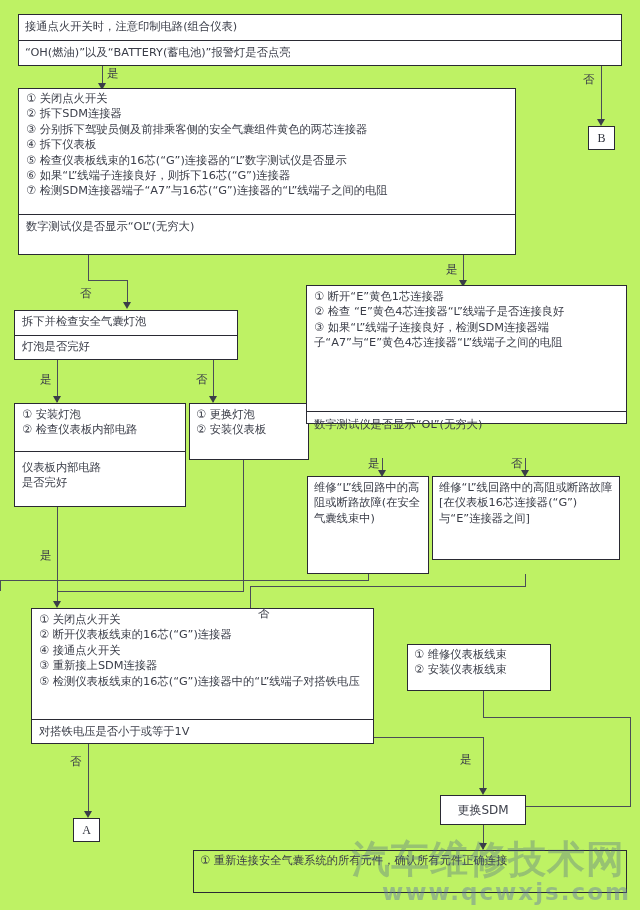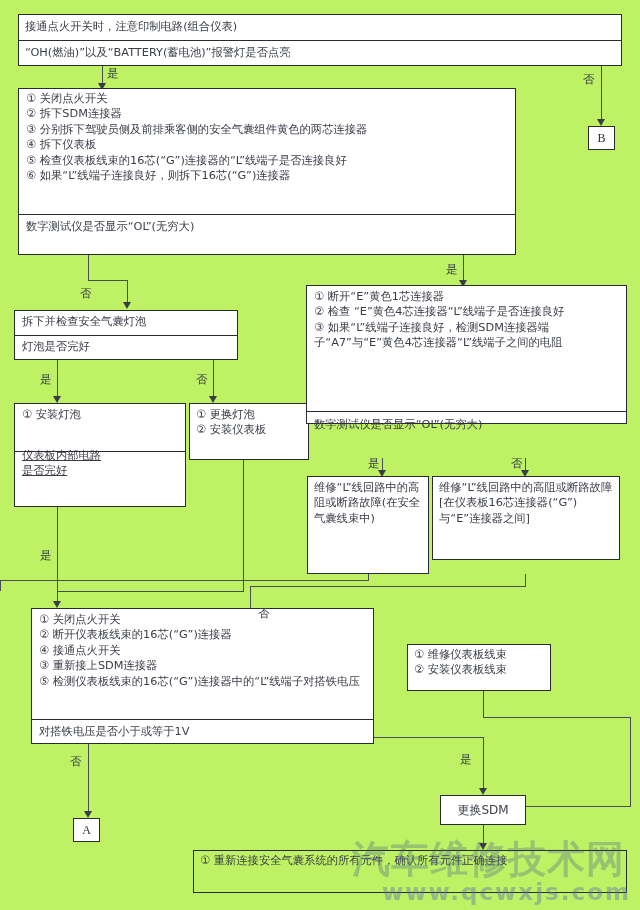--- a/index.html
+++ b/index.html
@@ -103,22 +103,23 @@
   <div class="lbl" style="left:583px; top:72px;">否</div>
 
   <div class="term" style="left:588px; top:126px; width:27px; height:24px;">B</div>
 
   <div class="box" style="left:18px; top:88px; width:498px; height:167px; padding:0;">
     <div style="position:absolute; left:7px; top:2px; right:4px;">
       <span class="step">① 关闭点火开关</span>
       <span class="step">② 拆下SDM连接器</span>
       <span class="step">③ 分别拆下驾驶员侧及前排乘客侧的安全气囊组件黄色的两芯连接器</span>
       <span class="step">④ 拆下仪表板</span>
-      <span class="step">⑤ 检查仪表板线束的16芯(“G”)连接器的“L”线端子是否连接良好</span>
+      <span class="step">⑤ 检查仪表板线束的16芯(“G”)连接器的“L”数字测试仪是否显示</span>
       <span class="step">⑥ 如果“L”线端子连接良好，则拆下16芯(“G”)连接器</span>
+      <span class="step">⑦ 检测SDM连接器端子“A7”与16芯(“G”)连接器的“L”线端子之间的电阻</span>
     </div>
     <div class="divider" style="top:125px;"></div>
     <div style="position:absolute; left:7px; top:130px; right:4px;">数字测试仪是否显示“OL”(无穷大)</div>
   </div>
 
   <div class="ln lnv" style="left:88px; top:255px; height:25px;"></div>
   <div class="ln lnh" style="left:88px; top:280px; width:40px;"></div>
   <div class="ln lnv" style="left:127px; top:280px; height:27px;"></div>
   <div class="arrow" style="left:123px; top:302px;"></div>
   <div class="lbl" style="left:80px; top:286px;">否</div>
@@ -137,23 +138,24 @@
   <div class="arrow" style="left:53px; top:396px;"></div>
   <div class="lbl" style="left:40px; top:372px;">是</div>
 
   <div class="ln lnv" style="left:213px; top:360px; height:42px;"></div>
   <div class="arrow" style="left:209px; top:396px;"></div>
   <div class="lbl" style="left:196px; top:372px;">否</div>
 
   <div class="box" style="left:14px; top:403px; width:172px; height:104px; padding:0;">
     <div style="position:absolute; left:7px; top:3px; right:4px;">
       <span class="step">① 安装灯泡</span>
+      <span class="step">② 检查仪表板内部电路</span>
     </div>
     <div class="divider" style="top:47px;"></div>
-    <div style="position:absolute; left:7px; top:44px; right:4px; white-space:pre-line;text-decoration:underline;">仪表板内部电路
+    <div style="position:absolute; left:7px; top:56px; right:4px; white-space:pre-line;">仪表板内部电路
 是否完好</div>
   </div>
 
   <div class="box" style="left:189px; top:403px; width:120px; height:57px; padding:3px 4px 3px 6px;">
     <span class="step">① 更换灯泡</span>
     <span class="step">② 安装仪表板</span>
   </div>
 
   <div class="box" style="left:306px; top:285px; width:321px; height:139px; padding:0;">
     <div style="position:absolute; left:7px; top:3px; right:5px;">

